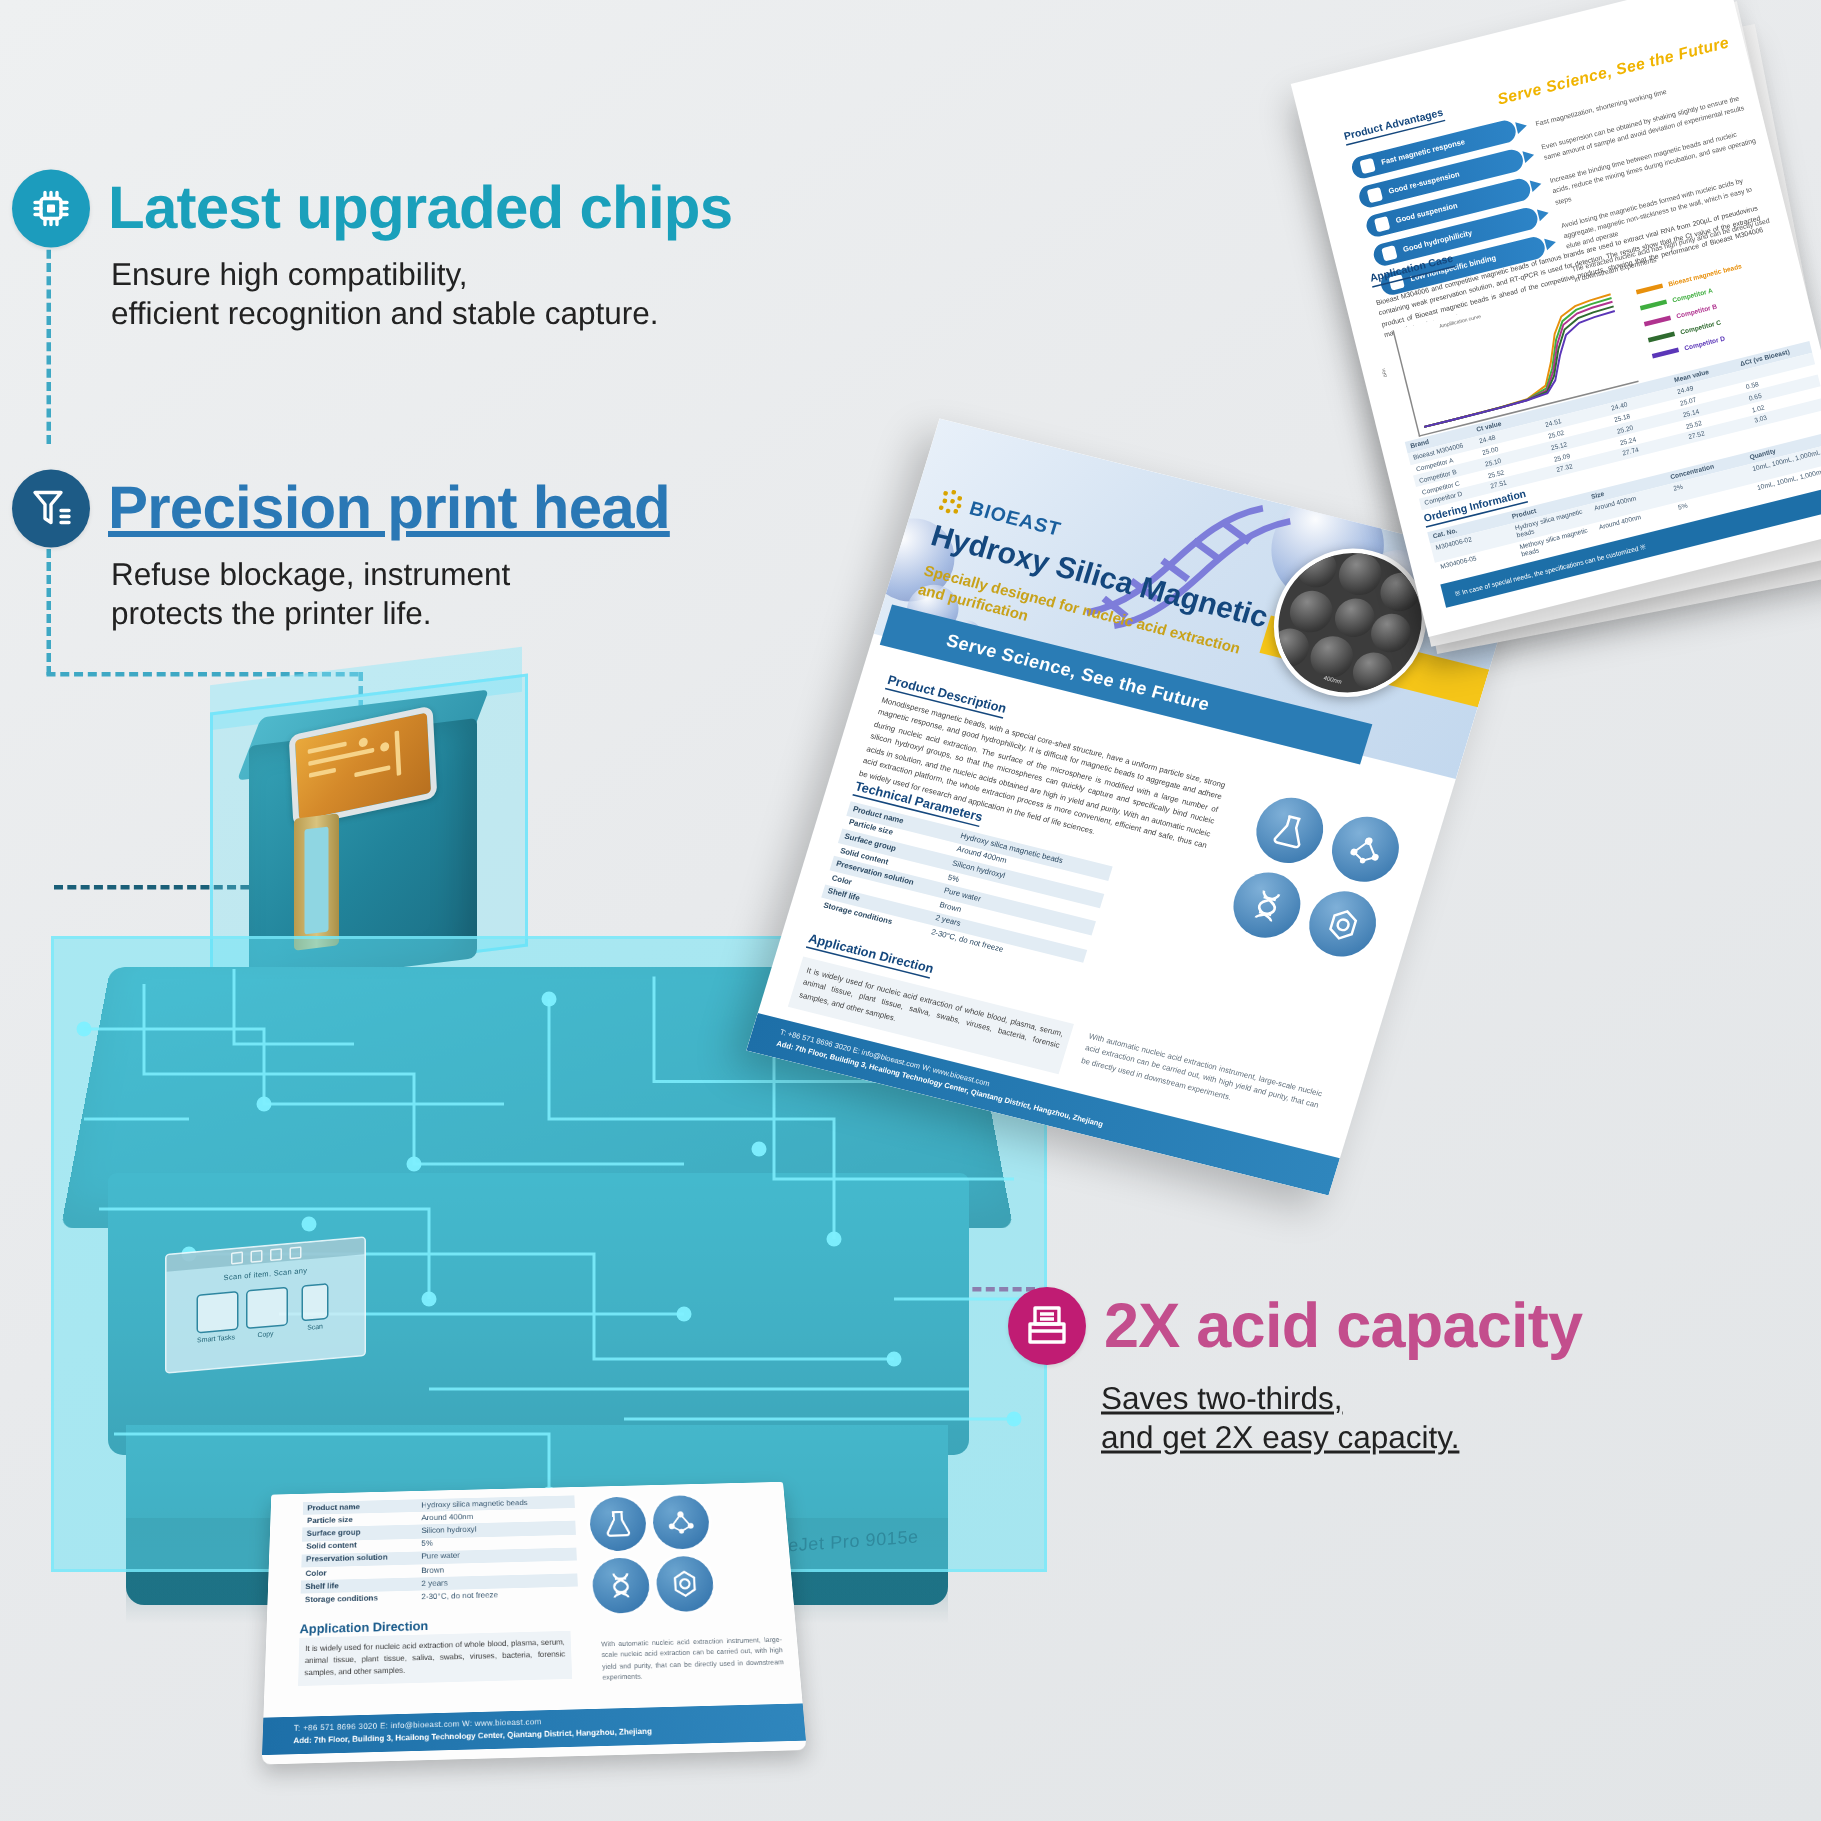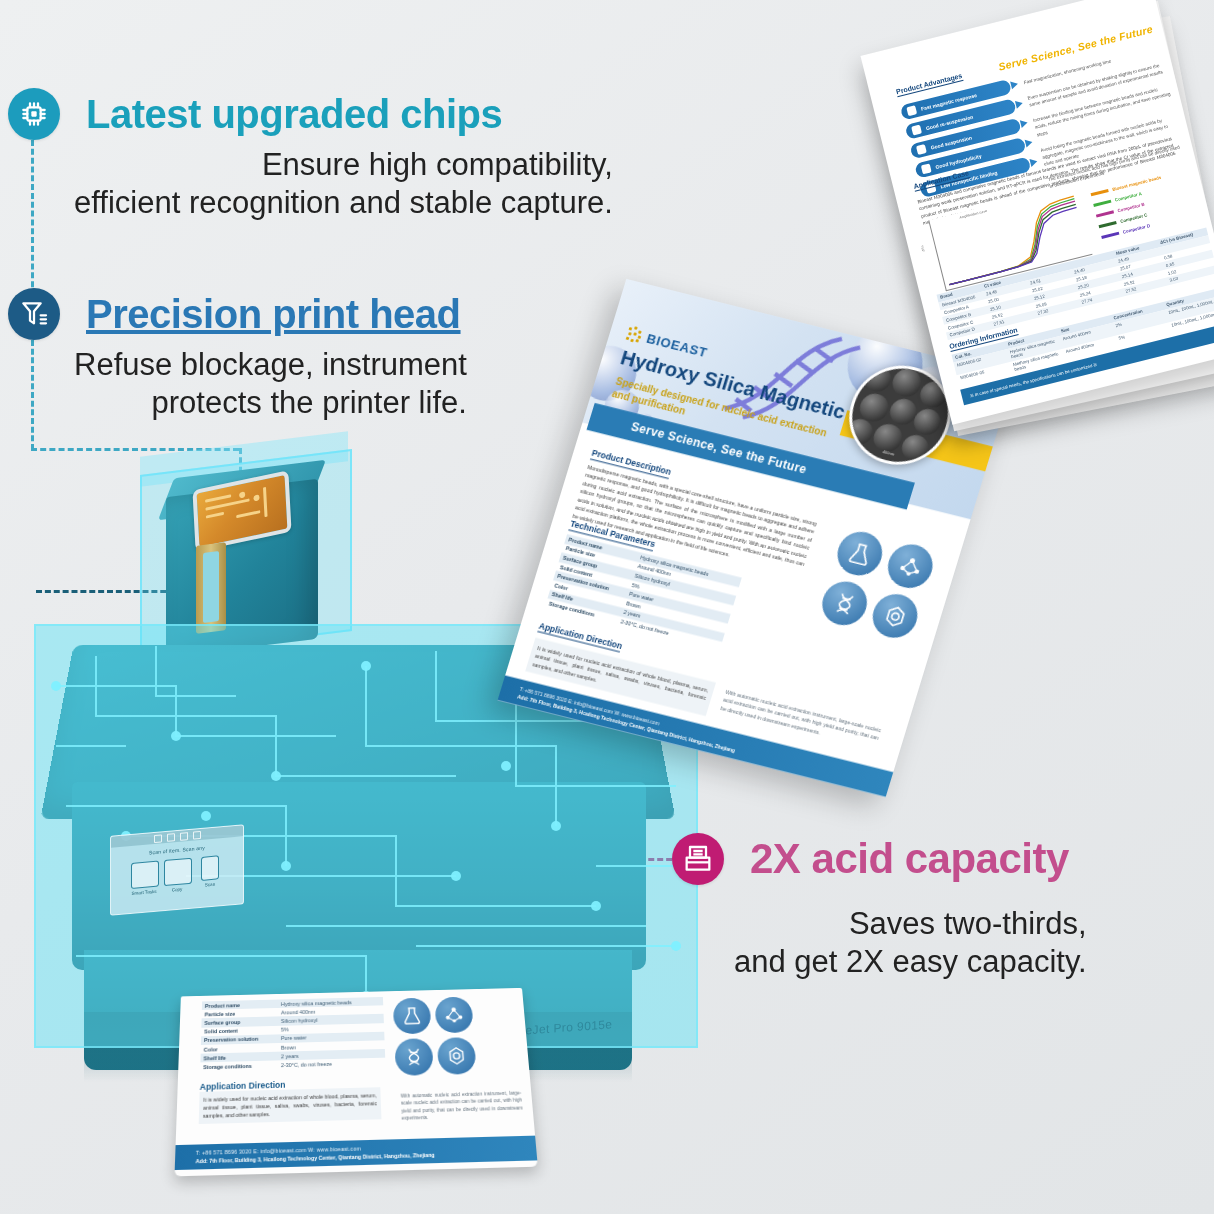--- a/index.html
+++ b/index.html
@@ -6,45 +6,45 @@
   body{
     width:1214px;height:1214px;overflow:hidden;
     font-family:"Liberation Sans", sans-serif;
     background:#eceeef;
     position:relative;
   }
   .stage{position:absolute;inset:0;overflow:hidden;background:linear-gradient(145deg,#eef0f1 0%,#e8eaec 45%,#e2e5e7 100%);}
 
   
   .feature{position:absolute;}
-  .feat-head{display:flex;align-items:center;gap:26px;}
+  .feat-head{display:flex;align-items:center;gap:12px;margin-top:25px;}
   .badge{
     width:52px;height:52px;border-radius:50%;
     display:flex;align-items:center;justify-content:center;flex:0 0 52px;
     box-shadow:0 1px 3px rgba(0,0,0,.10);
   }
   .badge svg{width:32px;height:32px;display:block;}
   .feat-title{font-size:40px;font-weight:bold;letter-spacing:-.5px;line-height:1;white-space:nowrap;}
-  .feat-body{font-size:31px;color:#222;line-height:1.22;margin-top:6px;text-align:right;}
+  .feat-body{font-size:21px;color:#222;line-height:1.22;margin-top:6px;}
   .feat-body div{white-space:nowrap;}
 
   #f1{left:8px;top:88px;}
   #f1 .badge{background:#1c9cbd;}
   #f1 .feat-title{color:#1aa0bb;}
   #f1 .feat-body{margin-left:66px;}
 
   #f2{left:8px;top:288px;}
   #f2 .badge{background:#1d5b86;}
   #f2 .feat-title{color:#2a78b5;text-decoration:underline;}
   #f2 .feat-body{margin-left:66px;}
 
   #f3{left:672px;top:833px;}
   #f3 .badge{background:#c01c73;}
   #f3 .feat-title{color:#c34e8d;font-size:42px;}
-  #f3 .feat-body{margin-left:62px;margin-top:20px;}
+  #f3 .feat-body{margin-left:62px;margin-top:10px;text-decoration:underline;}
 
   
   .dash-v{position:absolute;border-left:3px dashed #3ea8c4;}
   .dash-h{position:absolute;border-top:3px dashed #3ea8c4;}
   .dash-v.pink{border-left-color:#b3216b;}
   .dash-h.pink{border-top-color:#b3216b;}
   .dot{position:absolute;border-radius:50%;}
 
   
   .printer-wrap{position:absolute;left:24px;top:452px;width:720px;height:730px;}

